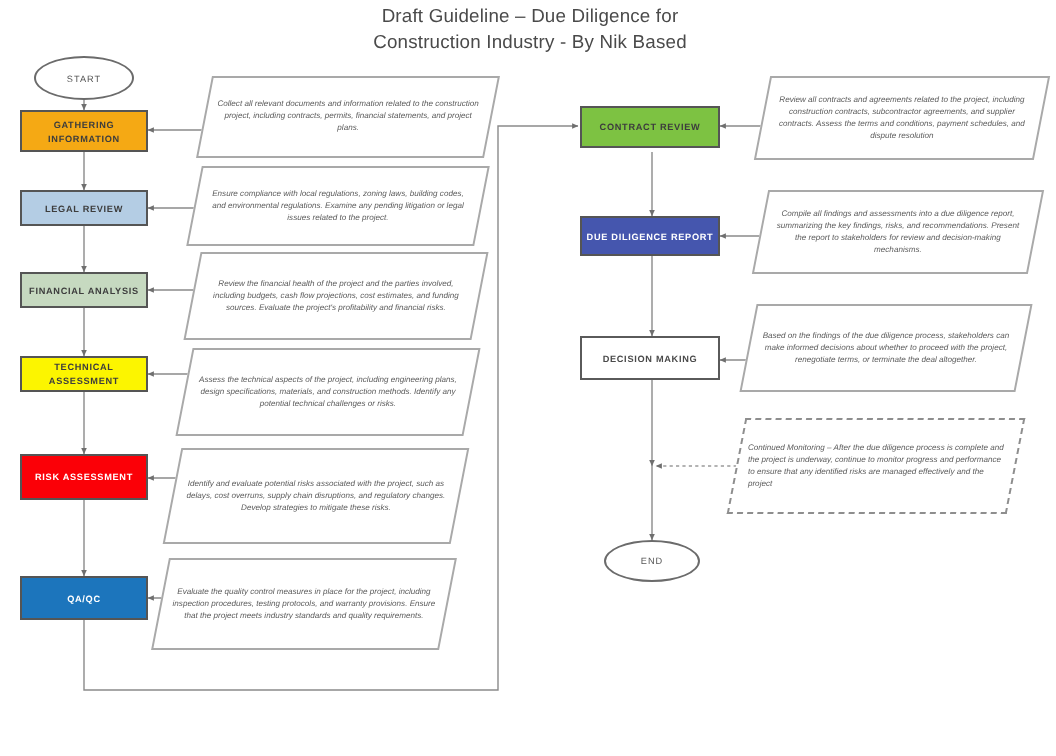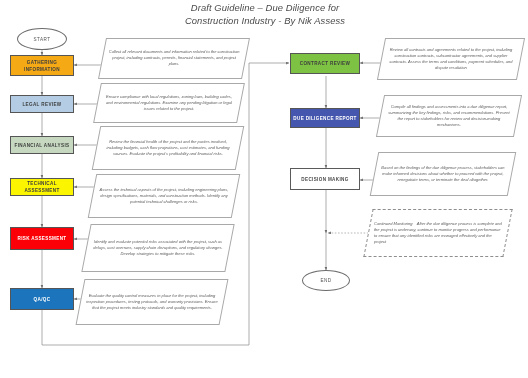--- a/index.html
+++ b/index.html
@@ -25,21 +25,20 @@
   #title {
     position: absolute;
     left: 150px;
     top: 2px;
     width: 230px;
     text-align: center;
     font-size: 9.4px;
     line-height: 12.5px;
     color: #4a4a4a;
     letter-spacing: 0.1px;
-    font-style: italic;
   }
   
   #wires {
     position: absolute;
     left: 0; top: 0;
     width: 528px; height: 378px;
     pointer-events: none;
   }
   
   .node {
@@ -94,21 +93,21 @@
   .note.dashed { border: 0.9px dashed #8e8e8e; }
   .note.dashed .txt { text-align: left; }
 </style>
 </head>
 <body>
 
 <div id="canvas">
 
   <div id="title">
     <div>Draft Guideline – Due Diligence for</div>
-    <div>Construction Industry - By Nik Assess</div>
+    <div>Construction Industry - By Nik Based</div>
   </div>
 
   <svg id="wires" viewBox="0 0 528 378" xmlns="http://www.w3.org/2000/svg">
     <defs>
       <marker id="ah" markerWidth="5" markerHeight="5" refX="4.2" refY="2" orient="auto">
         <path d="M0,0 L4.4,2 L0,4 z" fill="#6f6f6f"></path>
       </marker>
     </defs>
     <g stroke="#8a8a8a" stroke-width="0.7" fill="none">
 

